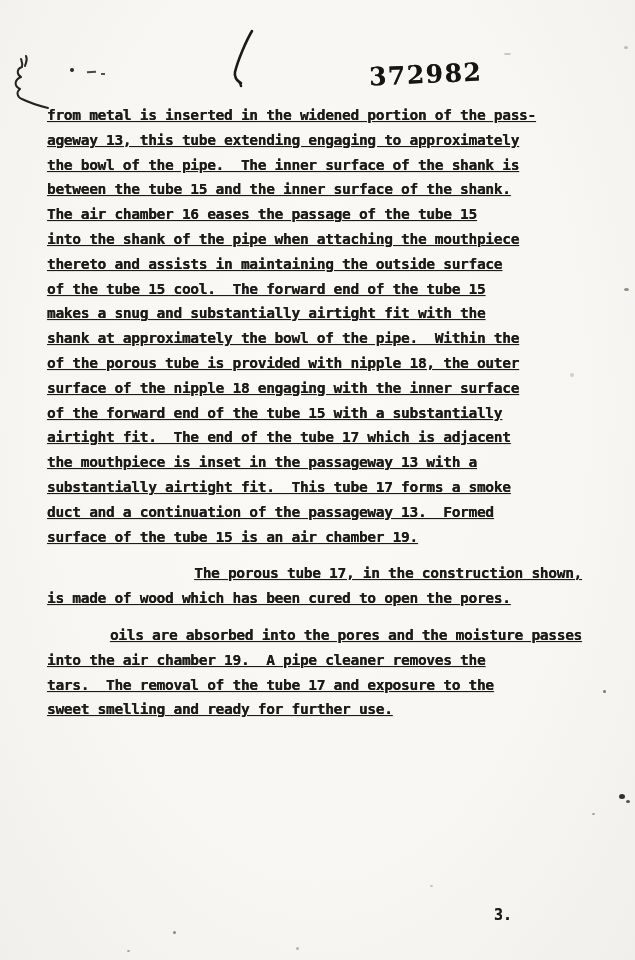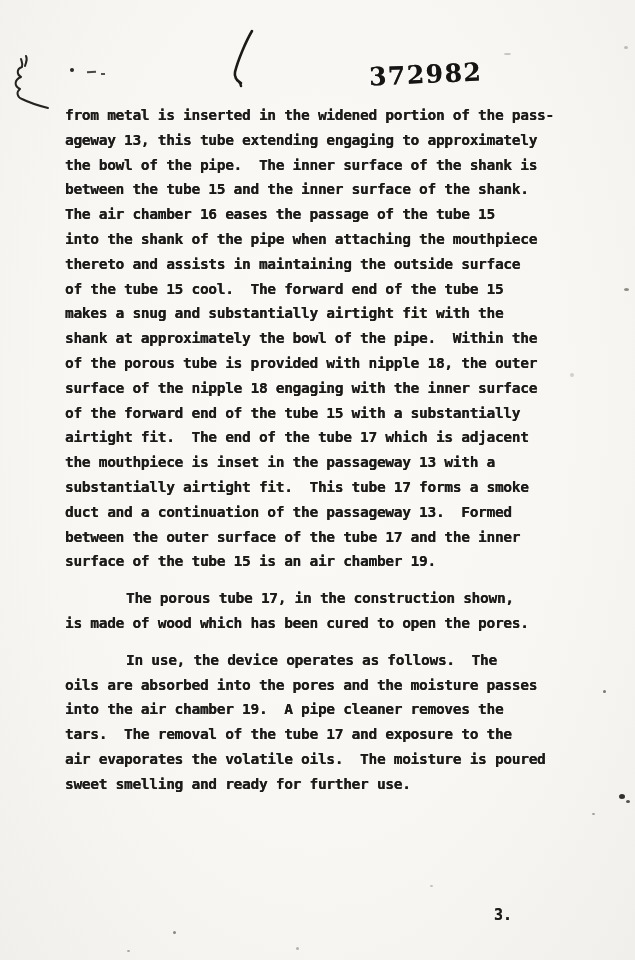--- a/index.html
+++ b/index.html
@@ -21,23 +21,23 @@
     left: 47px;
     top: 103px;
     width: 535px;
     color: #1d1b19;
     font-size: 14.5px;
     font-weight: 700;
     line-height: 24.8px;
     letter-spacing: -0.3px;
     text-shadow: 0 0 0.5px rgba(20, 18, 16, 0.75), 0.3px 0.3px 0.2px rgba(20,18,16,0.35);
   }
-  .paragraph { margin: 0 0 12px 18px; }
+  .paragraph { margin: 0 0 12px 0; text-decoration: underline; }
   .paragraph .line { white-space: pre; }
-  .paragraph.indent .line:first-child { padding-left: 61px; }
+  .paragraph.indent .line:first-child { padding-left: 61px; text-align: right; }
 
   
   .stamp {
     position: absolute;
     left: 369px;
     top: 60px;
     font-family: "DejaVu Serif", "Liberation Serif", serif;
     font-size: 25px;
     font-weight: 700;
     letter-spacing: 1.5px;
@@ -98,33 +98,30 @@
         <div class="line">of the tube 15 cool.  The forward end of the tube 15</div>
         <div class="line">makes a snug and substantially airtight fit with the</div>
         <div class="line">shank at approximately the bowl of the pipe.  Within the</div>
         <div class="line">of the porous tube is provided with nipple 18, the outer</div>
         <div class="line">surface of the nipple 18 engaging with the inner surface</div>
         <div class="line">of the forward end of the tube 15 with a substantially</div>
         <div class="line">airtight fit.  The end of the tube 17 which is adjacent</div>
         <div class="line">the mouthpiece is inset in the passageway 13 with a</div>
         <div class="line">substantially airtight fit.  This tube 17 forms a smoke</div>
         <div class="line">duct and a continuation of the passageway 13.  Formed</div>
-        <div class="line">between the outer surface of the tube 17 and the inner</div>
         <div class="line">surface of the tube 15 is an air chamber 19.</div>
       </div>
       <div class="paragraph indent">
         <div class="line">The porous tube 17, in the construction shown,</div>
         <div class="line">is made of wood which has been cured to open the pores.</div>
       </div>
       <div class="paragraph indent">
-        <div class="line">In use, the device operates as follows.  The</div>
         <div class="line">oils are absorbed into the pores and the moisture passes</div>
         <div class="line">into the air chamber 19.  A pipe cleaner removes the</div>
         <div class="line">tars.  The removal of the tube 17 and exposure to the</div>
-        <div class="line">air evaporates the volatile oils.  The moisture is poured</div>
         <div class="line">sweet smelling and ready for further use.</div>
       </div>
     </div>
 
   <div class="page-number">3.</div>
 
   <div class="speck" style="left:504px; top:53px; width:7px; height:2px; background:#c6c4bf;"></div>
   <div class="speck" style="left:624px; top:46px; width:4px; height:3px; background:#bdbbb5;"></div>
   <div class="speck" style="left:624px; top:288px; width:5px; height:3px; background:#8e8b85;"></div>
   <div class="speck" style="left:570px; top:373px; width:4px; height:4px; background:#d2d0cb;"></div>

